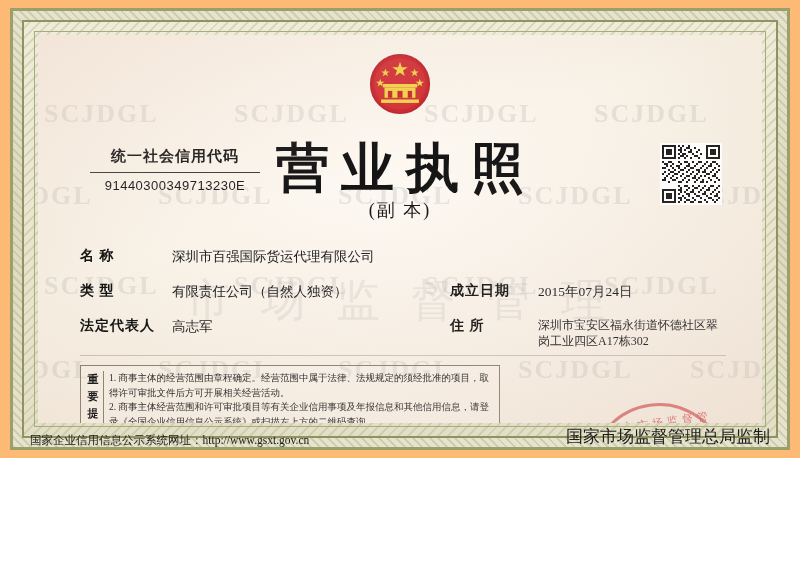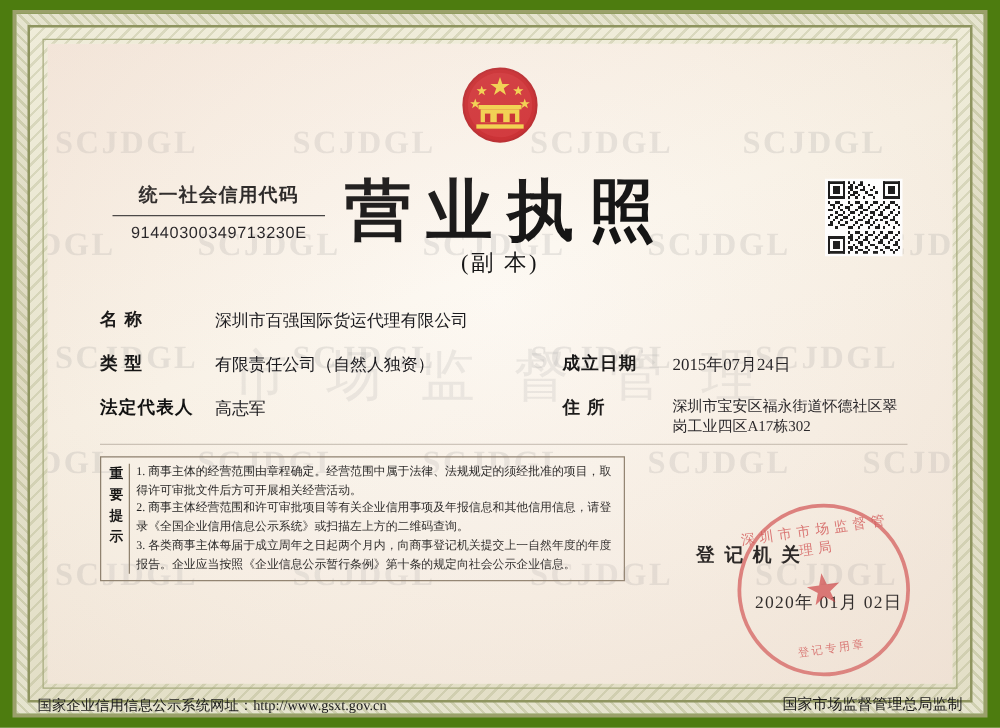--- a/index.html
+++ b/index.html
@@ -11,22 +11,22 @@
     height: 582px;
     overflow: hidden;
     font-family: "Liberation Sans", sans-serif;
     background: #ffffff;
   }
 
   
   .license {
     position: relative;
     width: 800px;
-    height: 582px;
-    background: #4d7c0f;
+    height: 458px;
+    background: #fdba74;
     box-sizing: border-box;
   }
 
   
   .border-outer {
     position: absolute;
     left: 10px; top: 8px; right: 10px; bottom: 8px;
     border: 3px solid #9aa06a;
     background:
       repeating-linear-gradient(45deg,
@@ -351,21 +351,21 @@
     bottom: 10px;
     font-family: "Liberation Serif", serif;
     font-size: 11.5px;
     color: #1b1b1b;
   }
   .footer-right {
     position: absolute;
     right: 30px;
     bottom: 10px;
     font-family: "Liberation Serif", serif;
-    font-size: 12px;
+    font-size: 17px;
     color: #1b1b1b;
   }
 </style>
 </head>
 <body>
 
 <div class="license">
 
   <div class="border-outer"></div>
   <div class="border-mid"></div>

